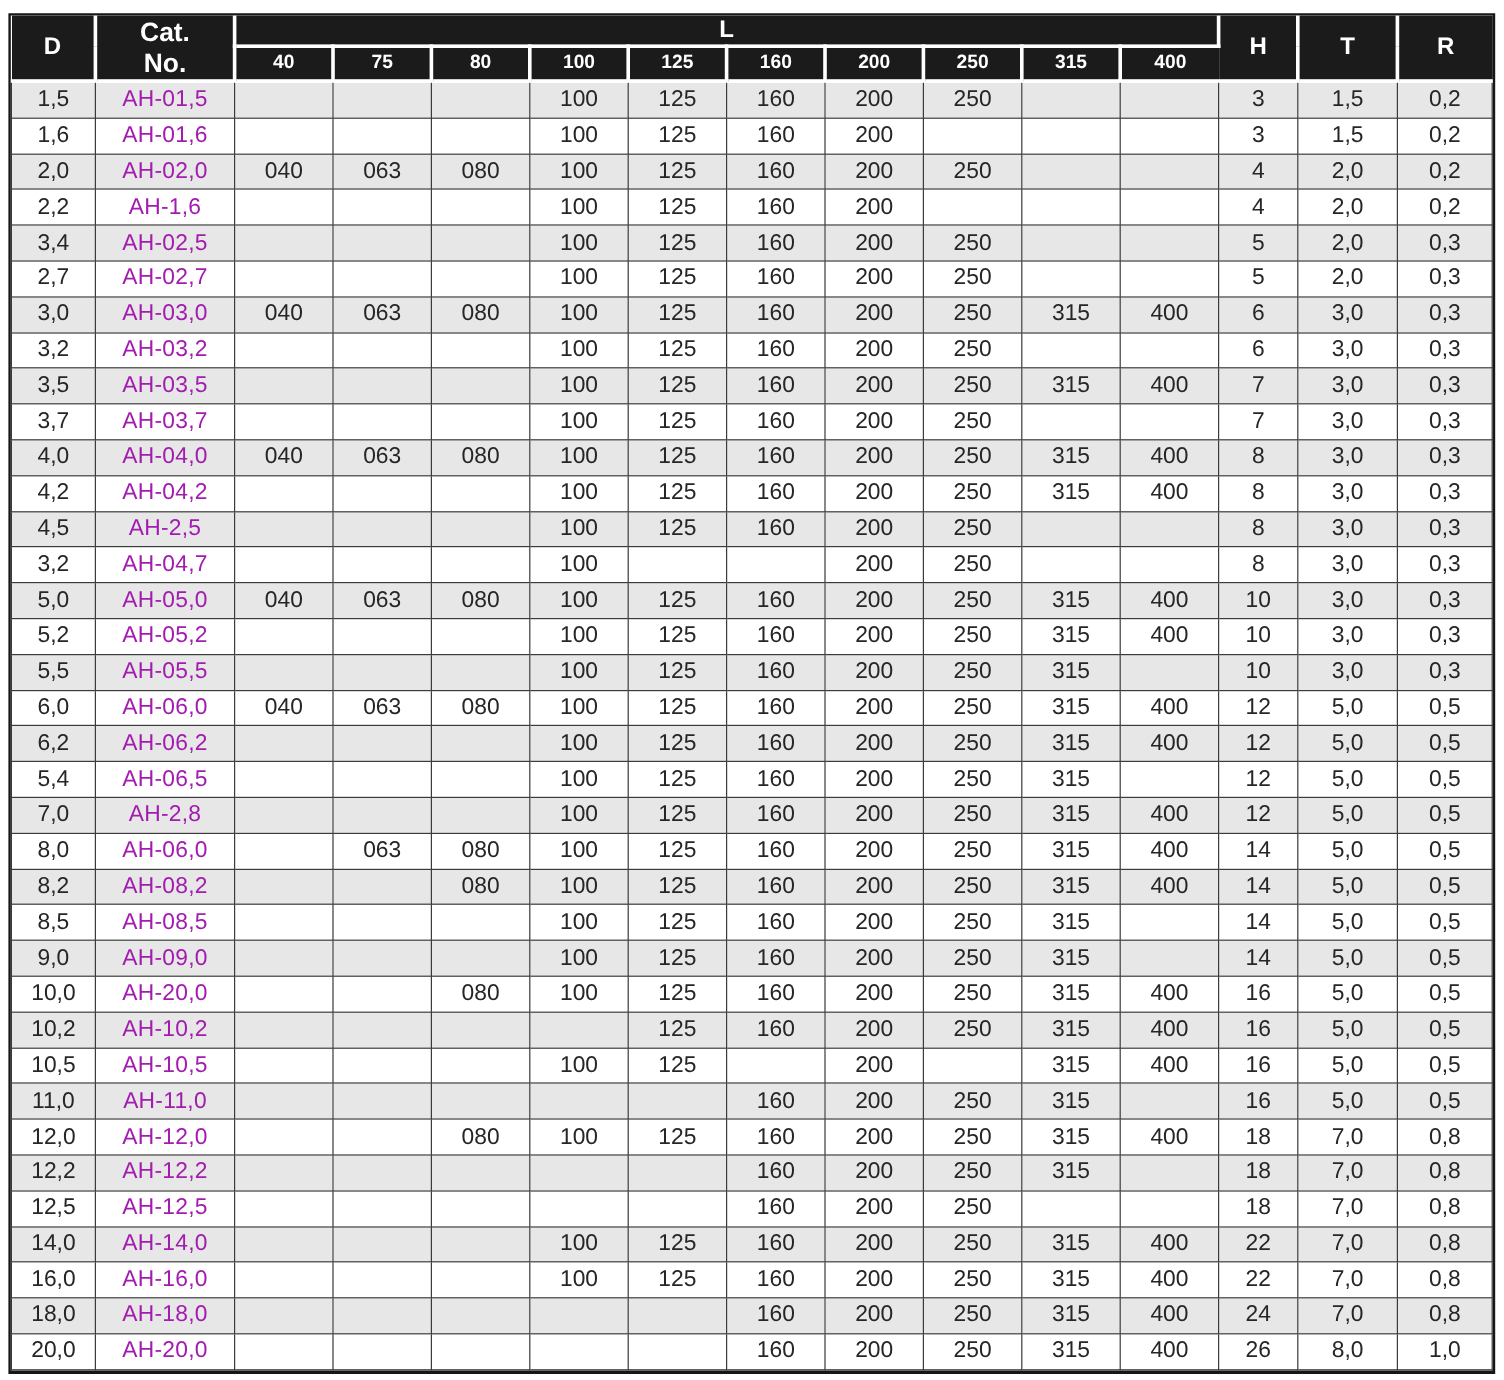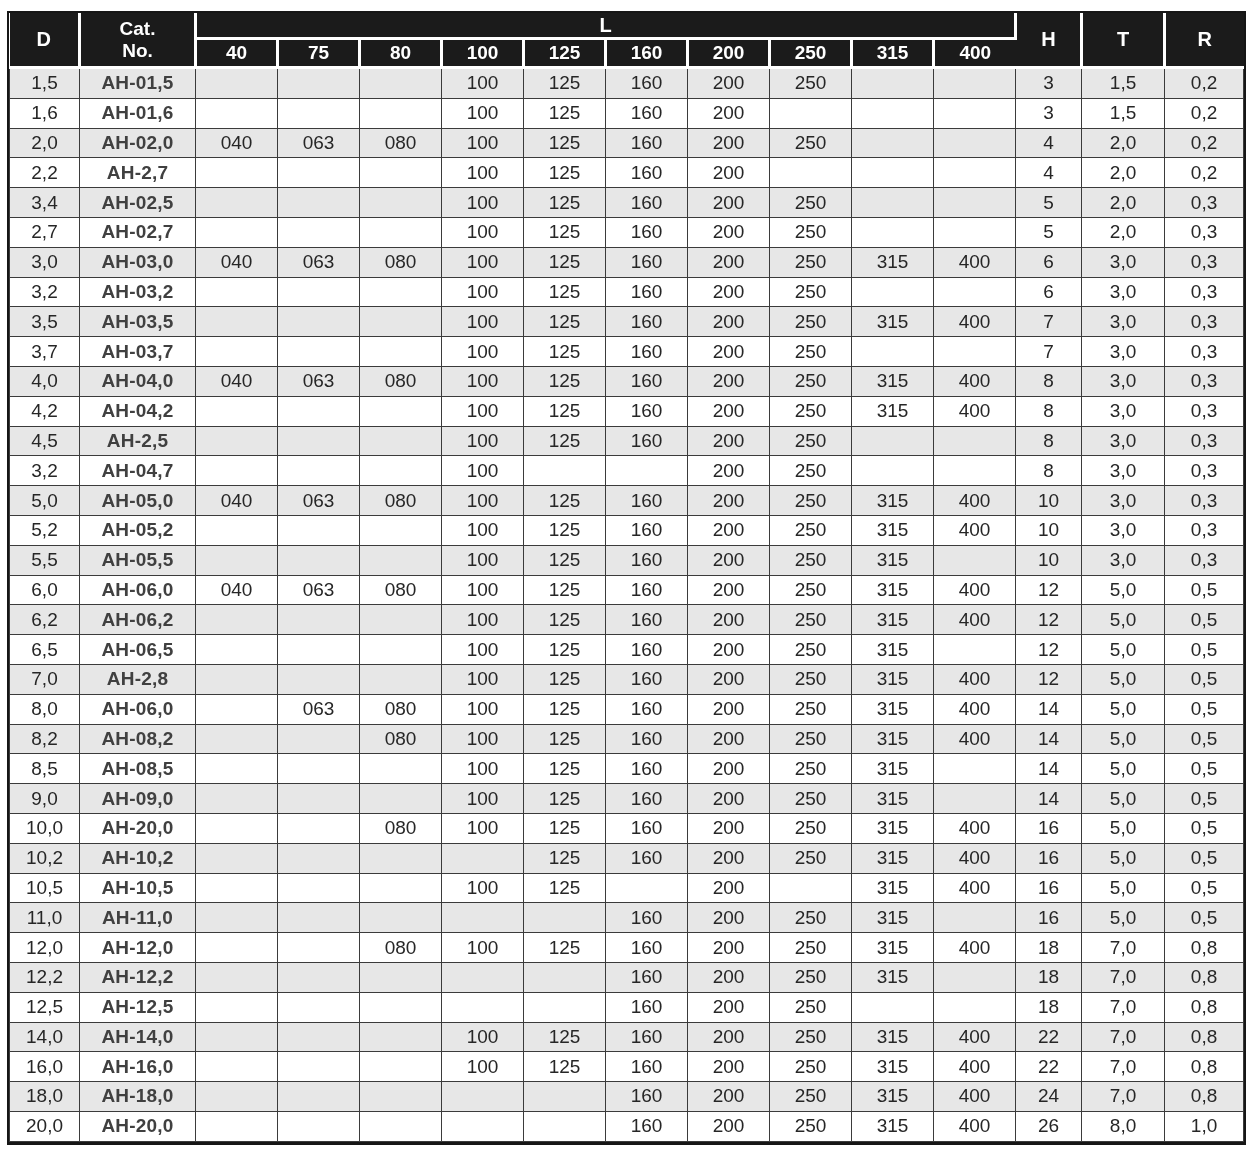--- a/index.html
+++ b/index.html
@@ -31,36 +31,36 @@
     font-size: 20px;
     text-align: center;
     vertical-align: middle;
     padding: 0;
     border: 0;
     border-right: 3px solid #ffffff;
     border-bottom: 3px solid #ffffff;
   }
   thead th:last-child { border-right: 0; }
   thead tr.top-row th { height: 24px; }
-  thead tr.sub-row th { height: 26px; font-size: 19px; }
-  thead th.cat-head { line-height: 1.15; font-size: 19px; margin-top: 42px; }
+  thead tr.sub-row th { height: 26px; font-size: 16px; }
+  thead th.cat-head { line-height: 1.15; font-size: 22px; margin-top: 42px; }
   tbody td {
     height: 28.8px;
     padding: 0;
     text-align: center;
     vertical-align: middle;
     font-size: 19px;
     color: #262626;
     border: 1px solid #3b3b3b;
     background: #ffffff;
     overflow: hidden;
     white-space: nowrap;
   }
   tbody tr.alt td { background: #e7e7e7; }
-  tbody td.cat { font-weight: bold; color: #404040; letter-spacing: 0.2px; }
+  tbody td.cat { font-weight: normal; color: #a21caf; letter-spacing: 0.2px; }
 </style>
 </head>
 <body>
 
 <div class="table-wrap">
   <table>
     <colgroup>
       <col style="width:70px">
       <col style="width:116px">
       <col style="width:82px">
@@ -149,21 +149,21 @@
           <td>200</td>
           <td>250</td>
           <td></td>
           <td></td>
           <td>4</td>
           <td>2,0</td>
           <td>0,2</td>
         </tr>
         <tr>
           <td>2,2</td>
-          <td class="cat">AH-2,7</td>
+          <td class="cat">AH-1,6</td>
           <td></td>
           <td></td>
           <td></td>
           <td>100</td>
           <td>125</td>
           <td>160</td>
           <td>200</td>
           <td></td>
           <td></td>
           <td></td>
@@ -420,21 +420,21 @@
           <td>160</td>
           <td>200</td>
           <td>250</td>
           <td>315</td>
           <td>400</td>
           <td>12</td>
           <td>5,0</td>
           <td>0,5</td>
         </tr>
         <tr>
-          <td>6,5</td>
+          <td>5,4</td>
           <td class="cat">AH-06,5</td>
           <td></td>
           <td></td>
           <td></td>
           <td>100</td>
           <td>125</td>
           <td>160</td>
           <td>200</td>
           <td>250</td>
           <td>315</td>

